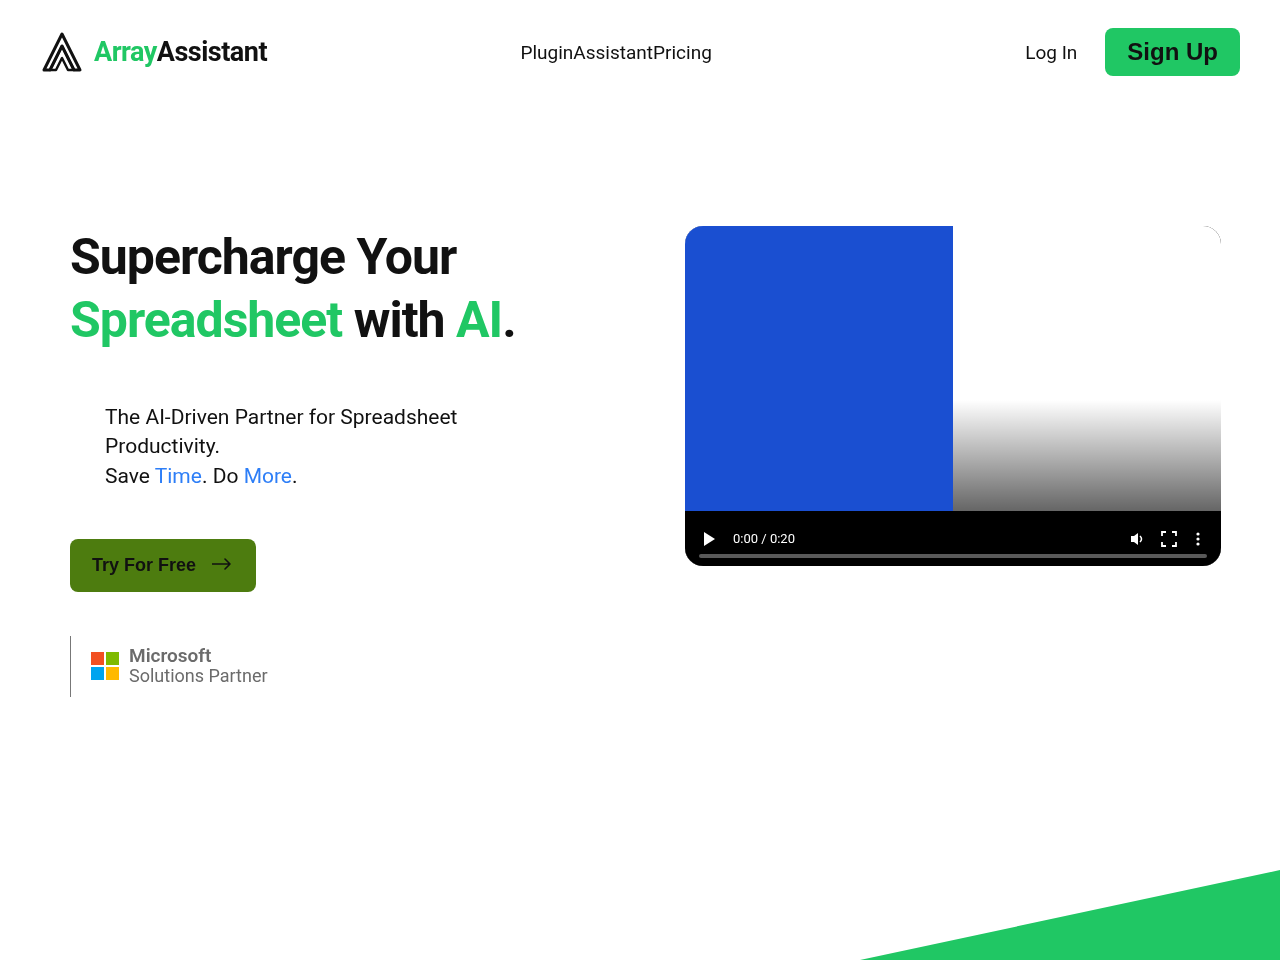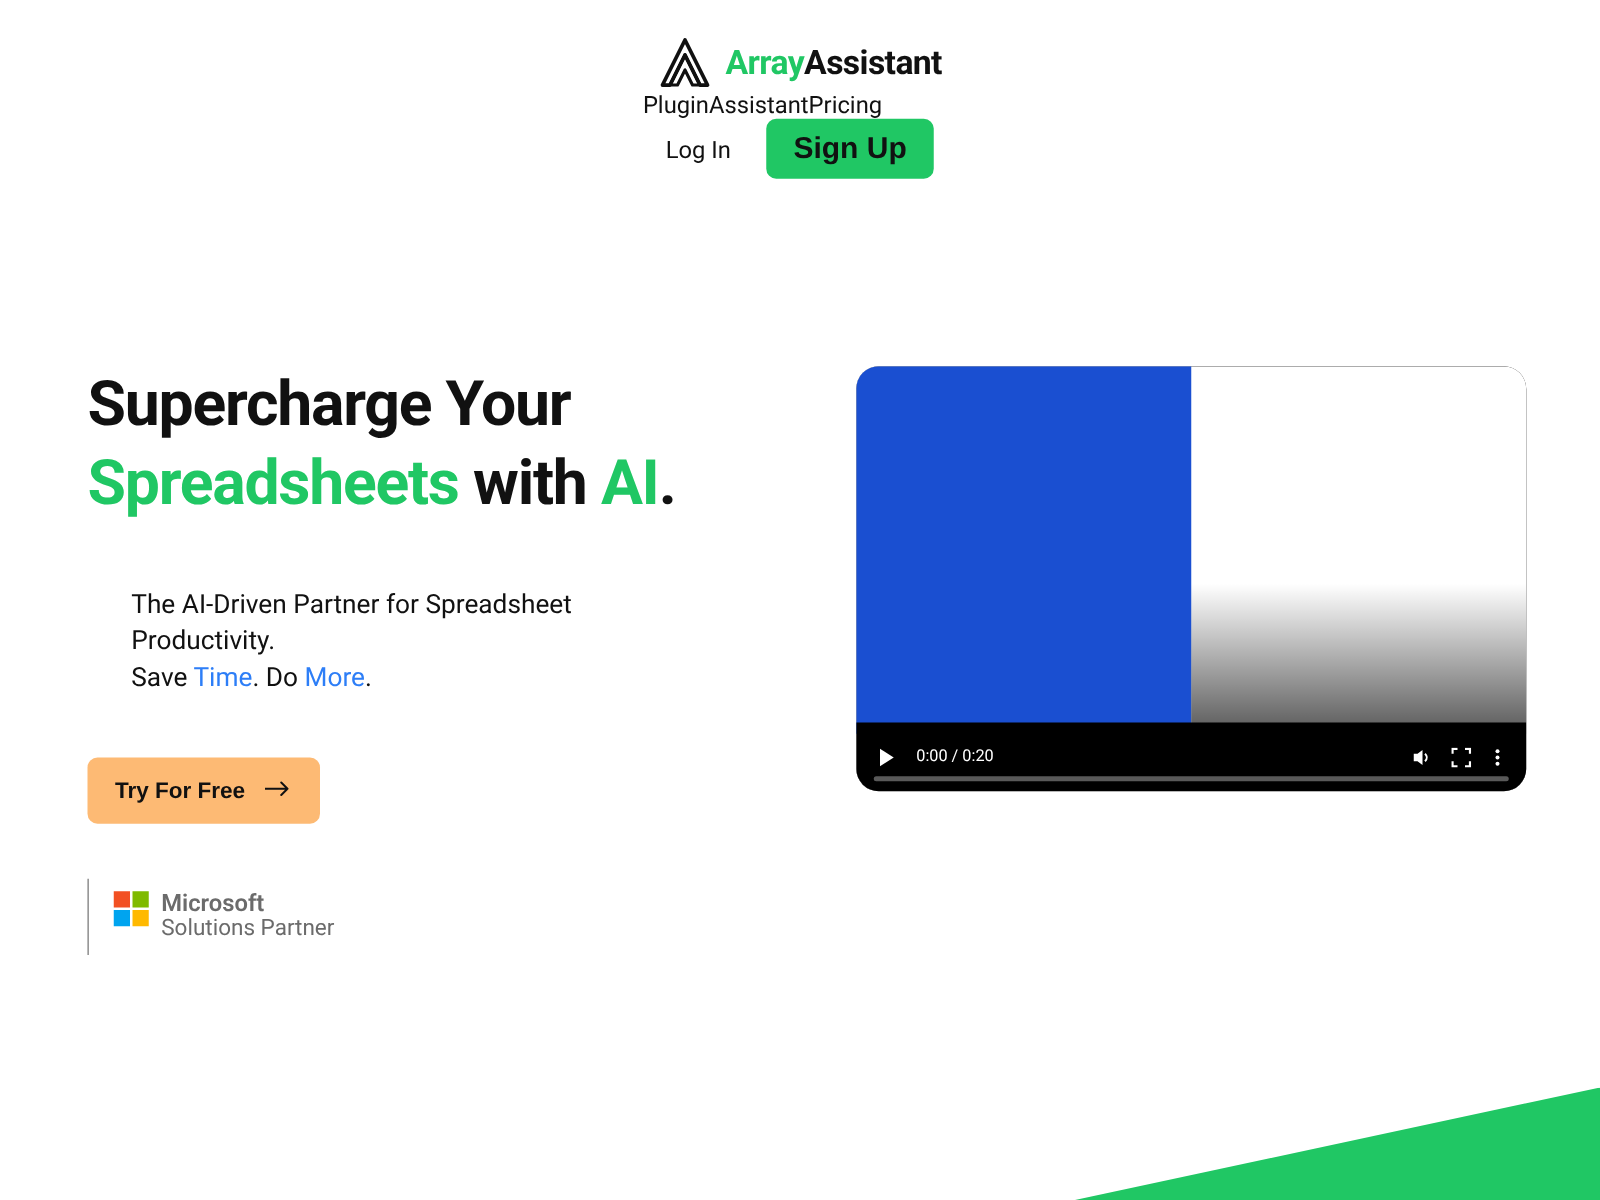--- a/index.html
+++ b/index.html
@@ -1,19 +1,19 @@
 <!DOCTYPE html>
 <html><head>
   <meta charset="utf-8">
   <style>
     * { margin: 0; padding: 0; box-sizing: border-box; }
     body { font-family: -apple-system, BlinkMacSystemFont, 'Segoe UI', Roboto, Helvetica, Arial, sans-serif; background: #fff; width: 1280px; height: 960px; overflow: hidden; position: relative; }
     
     
-    .header { display: flex; align-items: center; justify-content: space-between; padding: 28px 40px 0 40px; flex-direction: column; }
+    .header { display: flex; align-items: center; justify-content: space-between; padding: 28px 40px 0 40px; }
     .logo-wrap { display: flex; align-items: center; gap: 10px; }
     .logo-icon svg { width: 44px; height: 44px; display: block; }
     .brand { font-size: 27px; font-weight: 700; letter-spacing: -0.5px; }
     .brand-green { color: #20c764; }
     .brand-black { color: #111; }
     
     .nav { display: flex; margin-left: -60px; }
     .nav a { color: #111; text-decoration: none; font-size: 19px; }
     
     .auth { display: flex; align-items: center; gap: 28px; }
@@ -22,24 +22,24 @@
     
     
     .hero { display: flex; padding: 150px 56px 0 70px; gap: 55px; }
     .hero-left { flex: 0 0 560px; }
     .headline { font-size: 50px; font-weight: 700; line-height: 1.25; letter-spacing: -1px; color: #111; }
     .green { color: #20c764; }
     
     .sub { margin-top: 52px; font-size: 21px; line-height: 1.4; color: #111; font-weight: 400; max-width: 420px; margin-left: 35px; }
     .sub .blue { color: #2d7ef7; }
     
-    .cta { margin-top: 48px; background: #fdba74; color: #111; font-weight: 600; font-size: 18px; padding: 16px 22px; border-radius: 8px; border: none; cursor: pointer; display: inline-flex; align-items: center; gap: 16px; }
+    .cta { margin-top: 48px; background: #4d7c0f; color: #111; font-weight: 600; font-size: 18px; padding: 16px 22px; border-radius: 8px; border: none; cursor: pointer; display: inline-flex; align-items: center; gap: 16px; }
     .cta svg { width: 22px; height: 14px; }
     
-    .partner { margin-top: 44px; border-left: 1.5px solid #777; padding: 10px 0 10px 20px; display: flex; gap: 10px; }
+    .partner { margin-top: 44px; border-left: 1.5px solid #777; padding: 10px 0 10px 20px; display: flex; align-items: center; gap: 10px; }
     .ms-logo { display: grid; grid-template-columns: 13px 13px; grid-template-rows: 13px 13px; gap: 2px; }
     .sq { width: 13px; height: 13px; }
     .sq.r { background: #f25022; }
     .sq.g { background: #7fba00; }
     .sq.b { background: #00a4ef; }
     .sq.y { background: #ffb900; }
     .ms-text .l1 { font-size: 19px; color: #6b6b6b; font-weight: 600; line-height: 1; }
     .ms-text .l2 { font-size: 18px; color: #6b6b6b; line-height: 1.2; }
     
     
@@ -80,21 +80,21 @@
   <div class="auth">
     <a href="#" class="login">Log In</a>
     <button class="signup">Sign Up</button>
   </div>
 </div>
 
 <div class="hero">
   <div class="hero-left">
     <h1 class="headline">
       <span>Supercharge Your</span><br>
-      <span class="green">Spreadsheets</span><span> with </span><span class="green">AI</span><span>.</span>
+      <span class="green">Spreadsheet</span><span> with </span><span class="green">AI</span><span>.</span>
     </h1>
     <p class="sub">
       <span>The AI-Driven Partner for Spreadsheet Productivity.</span><br>
       <span>Save </span><span class="blue">Time</span><span>. Do </span><span class="blue">More</span><span>.</span>
     </p>
     <button class="cta">
       <span>Try For Free</span>
       <span>
         <svg viewBox="0 0 22 14">
             <path d="M0 7 H18 M13 2 L18 7 L13 12" stroke="#111" stroke-width="1.6" fill="none" stroke-linecap="round" stroke-linejoin="round"></path>

